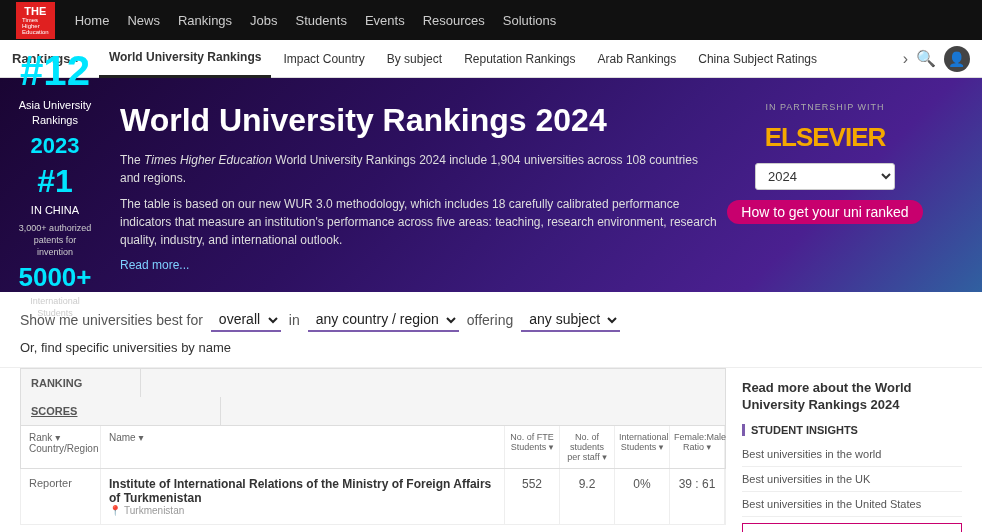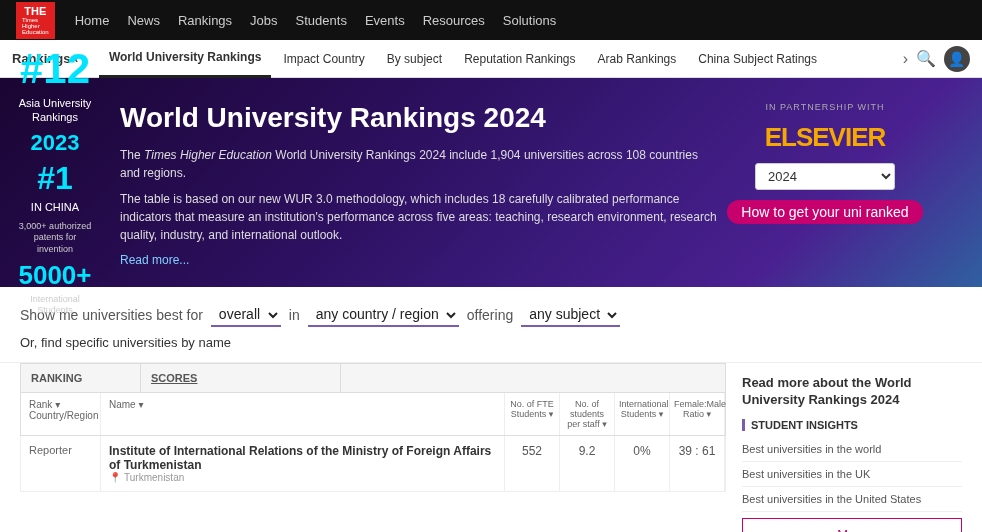--- a/index.html
+++ b/index.html
@@ -74,21 +74,21 @@
     
     .hero {
       background: linear-gradient(135deg, #1a0533 0%, #2d1060 40%, #3a1a7a 60%, #4a2090 80%, #3060a0 100%);
       padding: 24px 20px 20px 120px;
       display: flex;
       color: #fff;
       position: relative;
       min-height: 200px;
     }
     .hero-left { flex: 1; max-width: 600px; }
-    .hero h1 { font-size: 28px; font-weight: bold; margin-bottom: 12px; }
+    .hero h1 { font-size: 32px; font-weight: bold; margin-bottom: 12px; }
     .hero p { font-size: 12px; line-height: 1.5; margin-bottom: 8px; color: #ddd; }
     .hero p em { font-style: italic; }
     .hero-read-more { color: #7ecfff; font-size: 12px; cursor: pointer; text-decoration: none; }
     .hero-right { width: 200px; display: flex; flex-direction: column; align-items: center; gap: 10px; padding-left: 10px; }
     .partner-label { font-size: 9px; color: #aaa; letter-spacing: 1px; text-transform: uppercase; }
     .elsevier-logo { font-size: 26px; font-weight: bold; color: #f5a800; letter-spacing: -1px; }
     .year-select {
       width: 140px; padding: 4px 8px; border-radius: 3px; border: 1px solid #ccc;
       font-size: 13px; background: #fff; color: #333;
     }
@@ -151,20 +151,21 @@
       gap: 16px;
     }
     .main-table { flex: 1; }
     .table-header {
       display: flex;
       background: #f5f5f5;
       border: 1px solid #ddd;
       font-size: 11px;
       font-weight: bold;
       color: #555;
+      flex-direction: column;
     }
     .th-ranking {
       width: 120px; padding: 8px 10px;
       border-right: 1px solid #ddd;
       text-transform: uppercase;
       display: flex; align-items: center; gap: 4px;
     }
     .th-scores {
       width: 200px; padding: 8px 10px;
       border-right: 1px solid #ddd;

